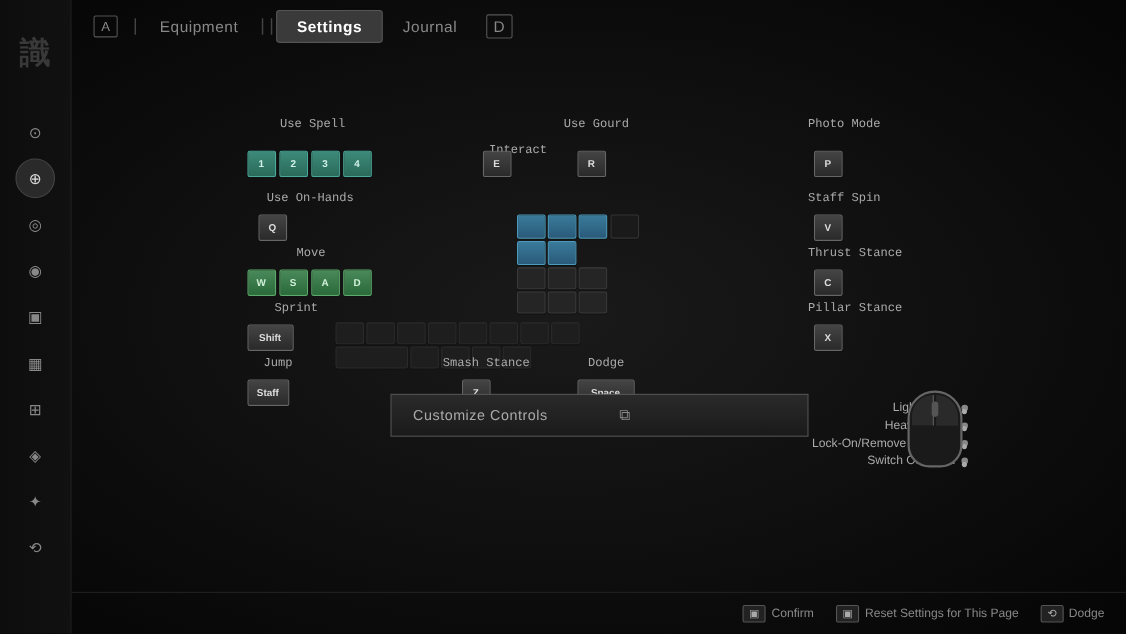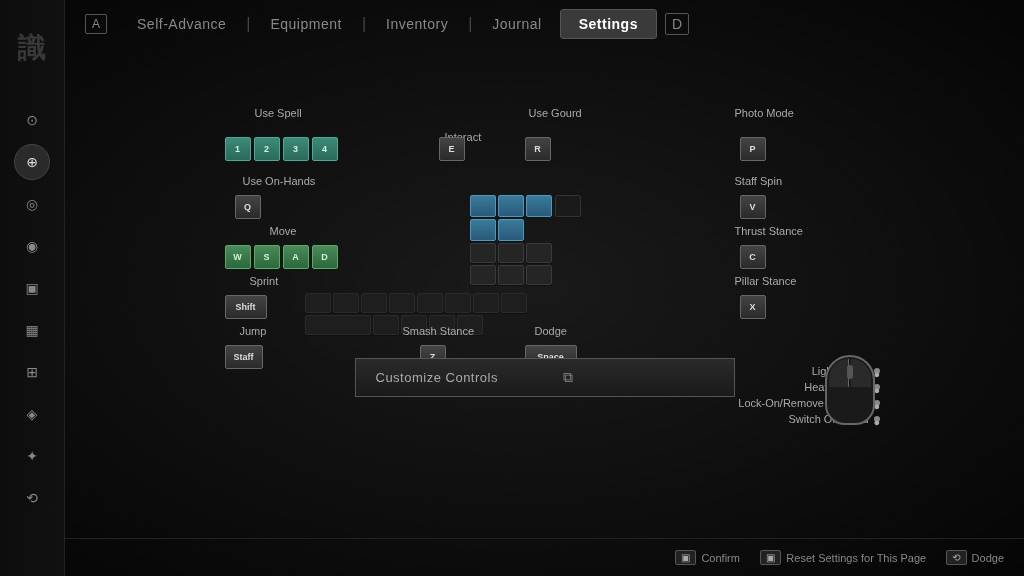--- a/index.html
+++ b/index.html
@@ -255,20 +255,21 @@
       font-size: 10px;
       color: #aaa;
       background: #222;
     }
 
     .section-label-item {
       position: absolute;
       font-size: 11px;
       color: #aaa;
       text-align: center;
+      font-family: Liberation Mono, monospace;
     }
 
     .k {
       min-width: 26px;
       height: 24px;
       border: 1px solid #3a3a3a;
       border-radius: 2px;
       background: #1e1e1e;
       display: flex;
       align-items: center;
@@ -318,38 +319,36 @@
   <div class="sidebar-icon">▣</div>
   <div class="sidebar-icon">▦</div>
   <div class="sidebar-icon">⊞</div>
   <div class="sidebar-icon">◈</div>
   <div class="sidebar-icon">✦</div>
   <div class="sidebar-icon">⟲</div>
 </div>
 
 <div class="top-nav">
   <span class="nav-corner-left">A</span>
-  <span class="nav-item">Self-Advance</span>
   <span class="nav-separator">|</span>
   <span class="nav-item">Equipment</span>
   <span class="nav-separator">|</span>
-  <span class="nav-item">Inventory</span>
   <span class="nav-separator">|</span>
+  <span class="nav-item active">Settings</span>
   <span class="nav-item">Journal</span>
-  <span class="nav-item active">Settings</span>
   <span class="nav-corner-right">D</span>
 </div>
 
 <div class="main-content">
   <div style="position:relative; width:680px; height:340px; margin-top:-20px;">
 
     <div style="position:absolute; top:0; left:0; width:100%; height:30px;">
       <span class="section-label-item" style="left:50px; top:0;">Use Spell</span>
       <span class="section-label-item" style="left:240px; top:0;margin-top:24px;">Interact</span>
-      <span class="section-label-item" style="left:324px; top:0;">Use Gourd</span>
+      <span class="section-label-item" style="left:308px; top:0;">Use Gourd</span>
       <span class="section-label-item" style="left:530px; top:0;">Photo Mode</span>
     </div>
 
     <div style="position:absolute; top:30px; left:20px; display:flex; gap:3px; align-items:center;">
       <div class="k teal">1</div>
       <div class="k teal">2</div>
       <div class="k teal">3</div>
       <div class="k teal">4</div>
     </div>
     <div style="position:absolute; top:30px; left:234px;">

